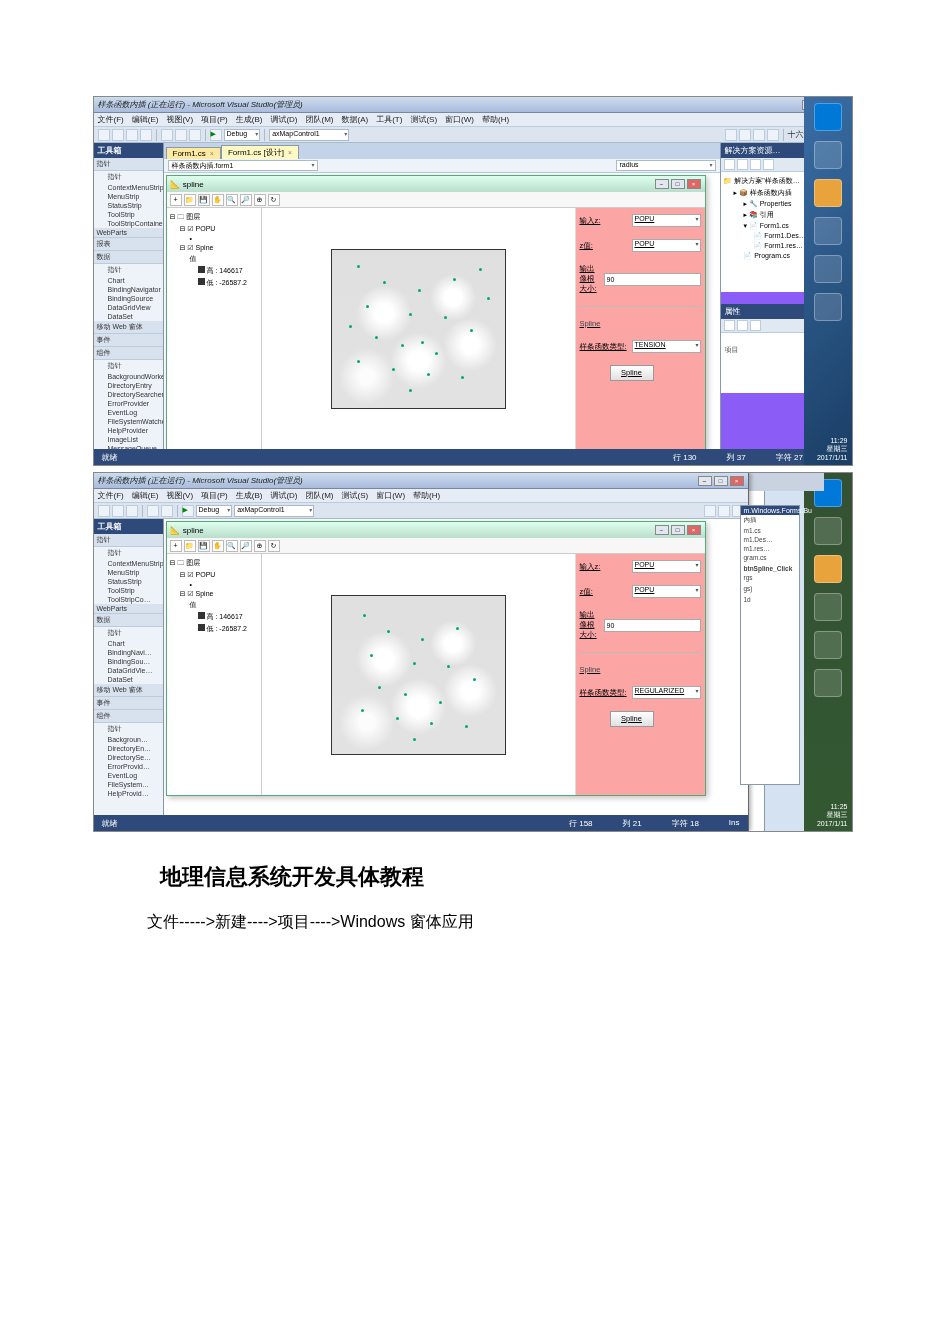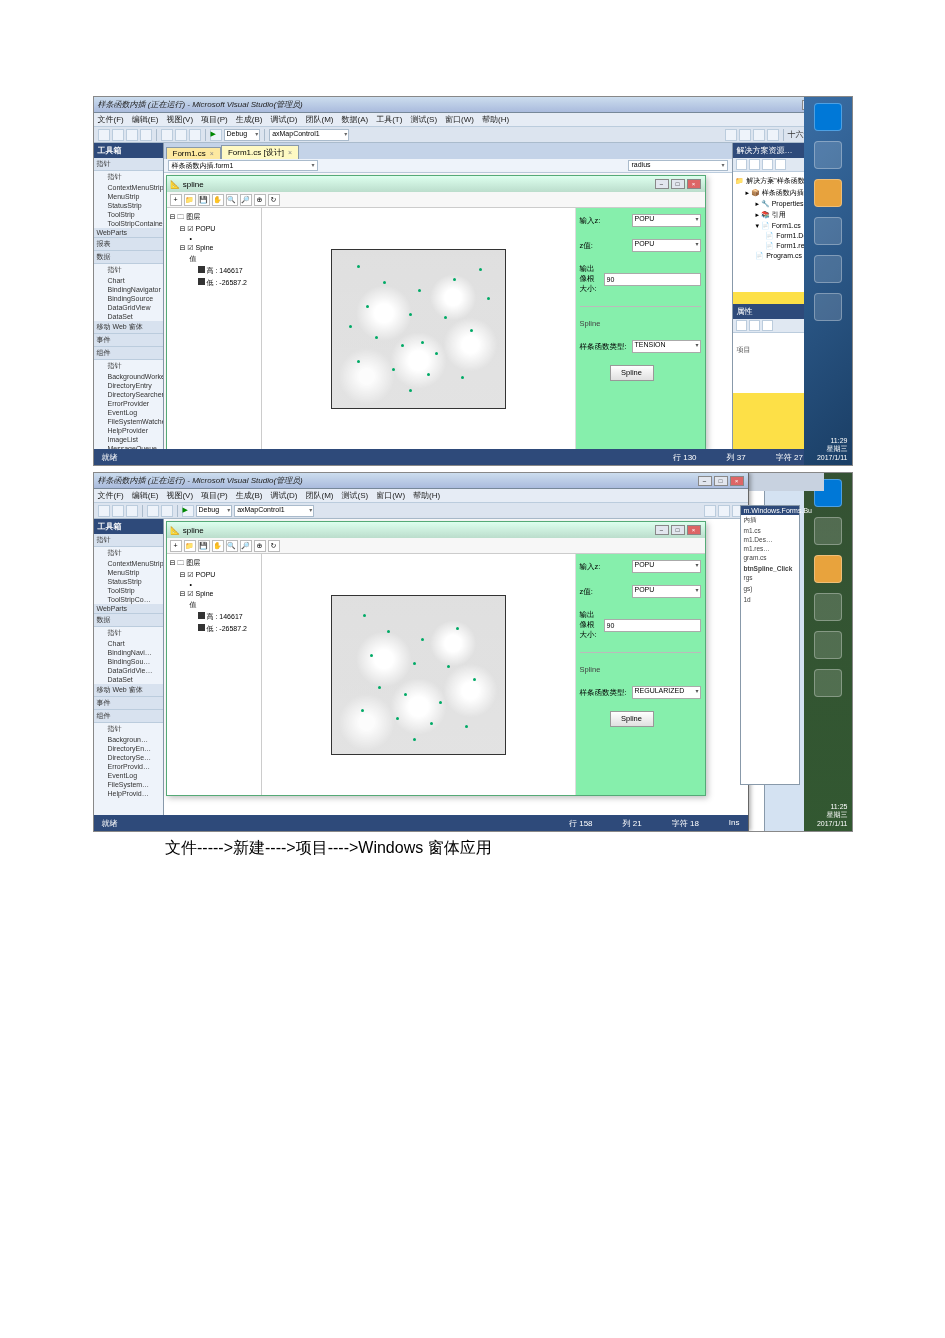--- a/index.html
+++ b/index.html
@@ -51,31 +51,31 @@
   .toc-ind2 { padding-left: 20px; }
   .toc-ind3 { padding-left: 28px; }
   .sym { display: inline-block; width: 7px; height: 7px; border: 1px solid #333; margin-right: 2px; }
   .sym.solid { background: #333; }
   .mapview { flex: 1; background: #fff; position: relative; display: flex; align-items: center; justify-content: center; padding: 8px; }
   .raster { width: 175px; height: 160px; background: radial-gradient(circle at 30% 40%, #fff 6%, #555 18%), radial-gradient(circle at 70% 30%, #fff 5%, #444 14%), radial-gradient(circle at 50% 70%, #fff 7%, #333 20%), radial-gradient(circle at 20% 80%, #eee 4%, #555 15%), radial-gradient(circle at 80% 60%, #fff 5%, #444 16%), linear-gradient(#5a5a5a,#6a6a6a); background-blend-mode: screen; border: 1px solid #333; position: relative; }
   .dots { position: absolute; inset: 0; }
   .dot { position: absolute; width: 3px; height: 3px; border-radius: 50%; background: #0a6; }
   
   .spline-win.wide { width: 540px; }
-  .form-panel { width: 130px; background: #86efac; padding: 6px 4px; font-size: 7.5px; border-left: 1px solid #ddd; display: flex; flex-direction: column; gap: 12px; }
+  .form-panel { width: 130px; background: #fca5a5; padding: 6px 4px; font-size: 7.5px; border-left: 1px solid #ddd; display: flex; flex-direction: column; gap: 12px; text-decoration: underline; }
   .form-row { display: flex; align-items: center; gap: 4px; }
   .form-label { width: 48px; }
   .form-combo { flex: 1; height: 13px; background: #fff; border: 1px solid #aaa; padding: 0 10px 0 2px; position: relative; font-size: 7px; }
   .form-combo::after { content: "▾"; position: absolute; right: 1px; font-size: 6px; color: #555; }
   .form-input { flex: 1; height: 13px; background: #fff; border: 1px solid #aaa; font-size: 7px; padding: 0 2px; }
   .form-sep { height: 1px; background: #bbb; }
   .form-section-label { color: #444; }
   .form-btn { width: 44px; height: 16px; border: 1px solid #999; background: linear-gradient(#fff,#e0e0e0); font-size: 7.5px; text-align: center; line-height: 14px; cursor: pointer; margin-left: 30px; }
   
-  .sol-exp { width: 120px; background: #fde047; border-left: 1px solid #89a; font-size: 7.5px; }
+  .sol-exp { width: 132px; background: #8b5cf6; border-left: 1px solid #89a; font-size: 7.5px; }
   .sol-hdr { background: #2e4a7a; color: #fff; padding: 2px 4px; font-size: 8px; display: flex; justify-content: space-between; align-items: center; }
   .sol-tb { height: 14px; background: #e0e8f2; border-bottom: 1px solid #bcd; display: flex; gap: 2px; padding: 1px 3px; }
   .sol-btn { width: 11px; height: 11px; border: 1px solid #bcd; background: #fff; }
   .sol-tree { padding: 3px; background: #fff; height: 120px; font-size: 7px; }
   .tline { padding: 1px 0; }
   .ind1 { padding-left: 10px; } .ind2 { padding-left: 20px; } .ind3 { padding-left: 30px; }
   .prop-hdr { background: #2e4a7a; color: #fff; padding: 2px 4px; font-size: 8px; margin-top: 12px; }
   .prop-body { background: #fff; padding: 4px; font-size: 7px; height: 60px; }
   .prop-item { color: #555; padding: 8px 0; }
   
@@ -87,21 +87,21 @@
   .clock { position: absolute; bottom: 4px; right: 4px; color: #fff; font-size: 7px; text-align: right; }
   
   .side-panel { position: absolute; top: 32px; right: 52px; width: 60px; height: 280px; background: #fff; border: 1px solid #89a; font-size: 6.5px; }
   .side-panel-hdr { background: #2e4a7a; color: #fff; padding: 1px 3px; font-size: 7px; }
   .side-line { padding: 1px 3px; color: #444; }
   
   .doc-heading { font-size: 22px; font-weight: bold; margin: 30px 0 20px 80px; }
   .doc-h2 { font-size: 20px; font-weight: bold; margin: 40px 0 20px 80px; }
   .doc-h3 { font-size: 16px; color: #1a4d8f; margin: 20px 0 4px 80px; }
   .doc-h3 .num { color: #000; }
-  .doc-p { font-size: 16px; margin: 2px 0 2px 85px; }
+  .doc-p { font-size: 16px; margin: 2px 0 2px 67px; }
   
   .ghost-vs { position: absolute; top: 0; left: 340px; width: 390px; height: 18px; background: #c8d2e0; font-size: 8px; color: #888; padding: 1px 4px; }
 </style>
 </head>
 <body>
 
 <div class="page">
 
 <div class="screenshot ss1">
   <div class="vs-titlebar">
@@ -525,15 +525,16 @@
     <div class="side-line"></div>
     <div class="side-line" style="font-weight:bold;">btnSpline_Click</div>
     <div class="side-line">rgs</div>
     <div class="side-line"></div>
     <div class="side-line">gs)</div>
     <div class="side-line"></div>
     <div class="side-line">1d</div>
   </div>
 </div>
 
+<div class="doc-heading">地理信息系统开发具体教程</div>
 <div class="doc-p">文件-----&gt;新建----&gt;项目----&gt;Windows 窗体应用</div>
 
 </div>
 
 </body></html>

